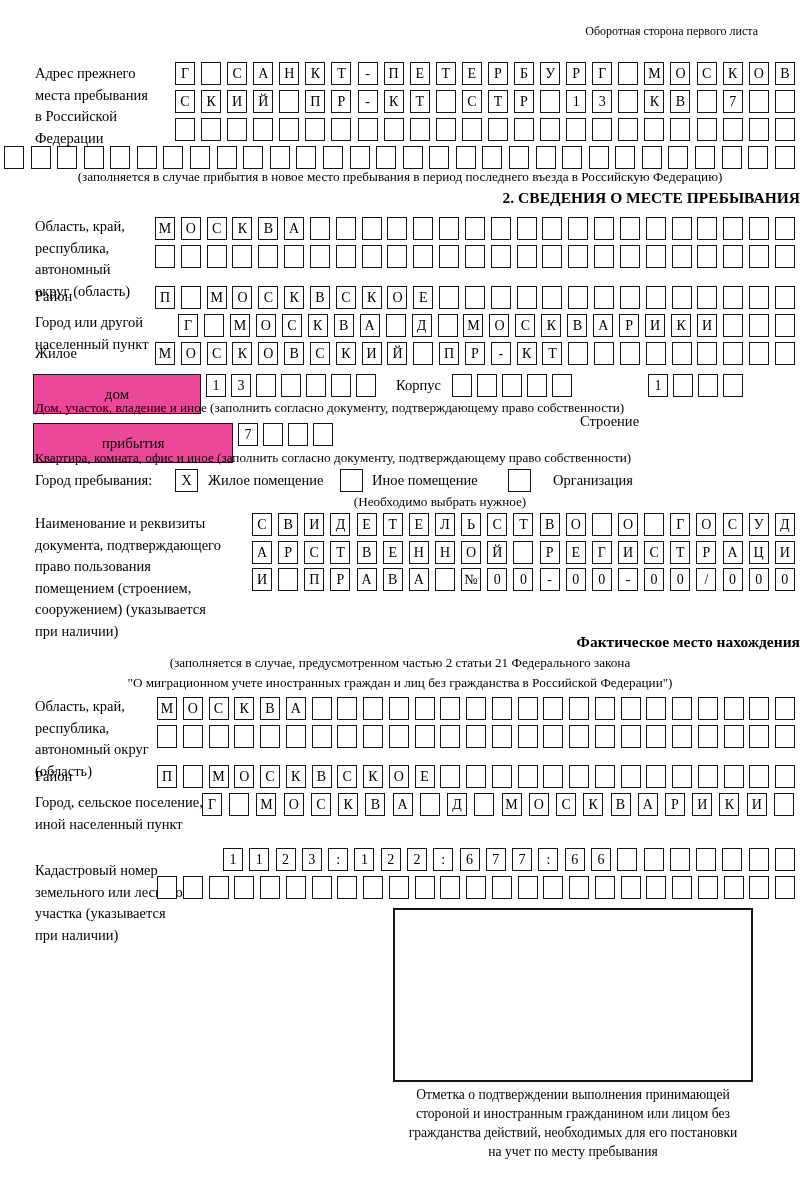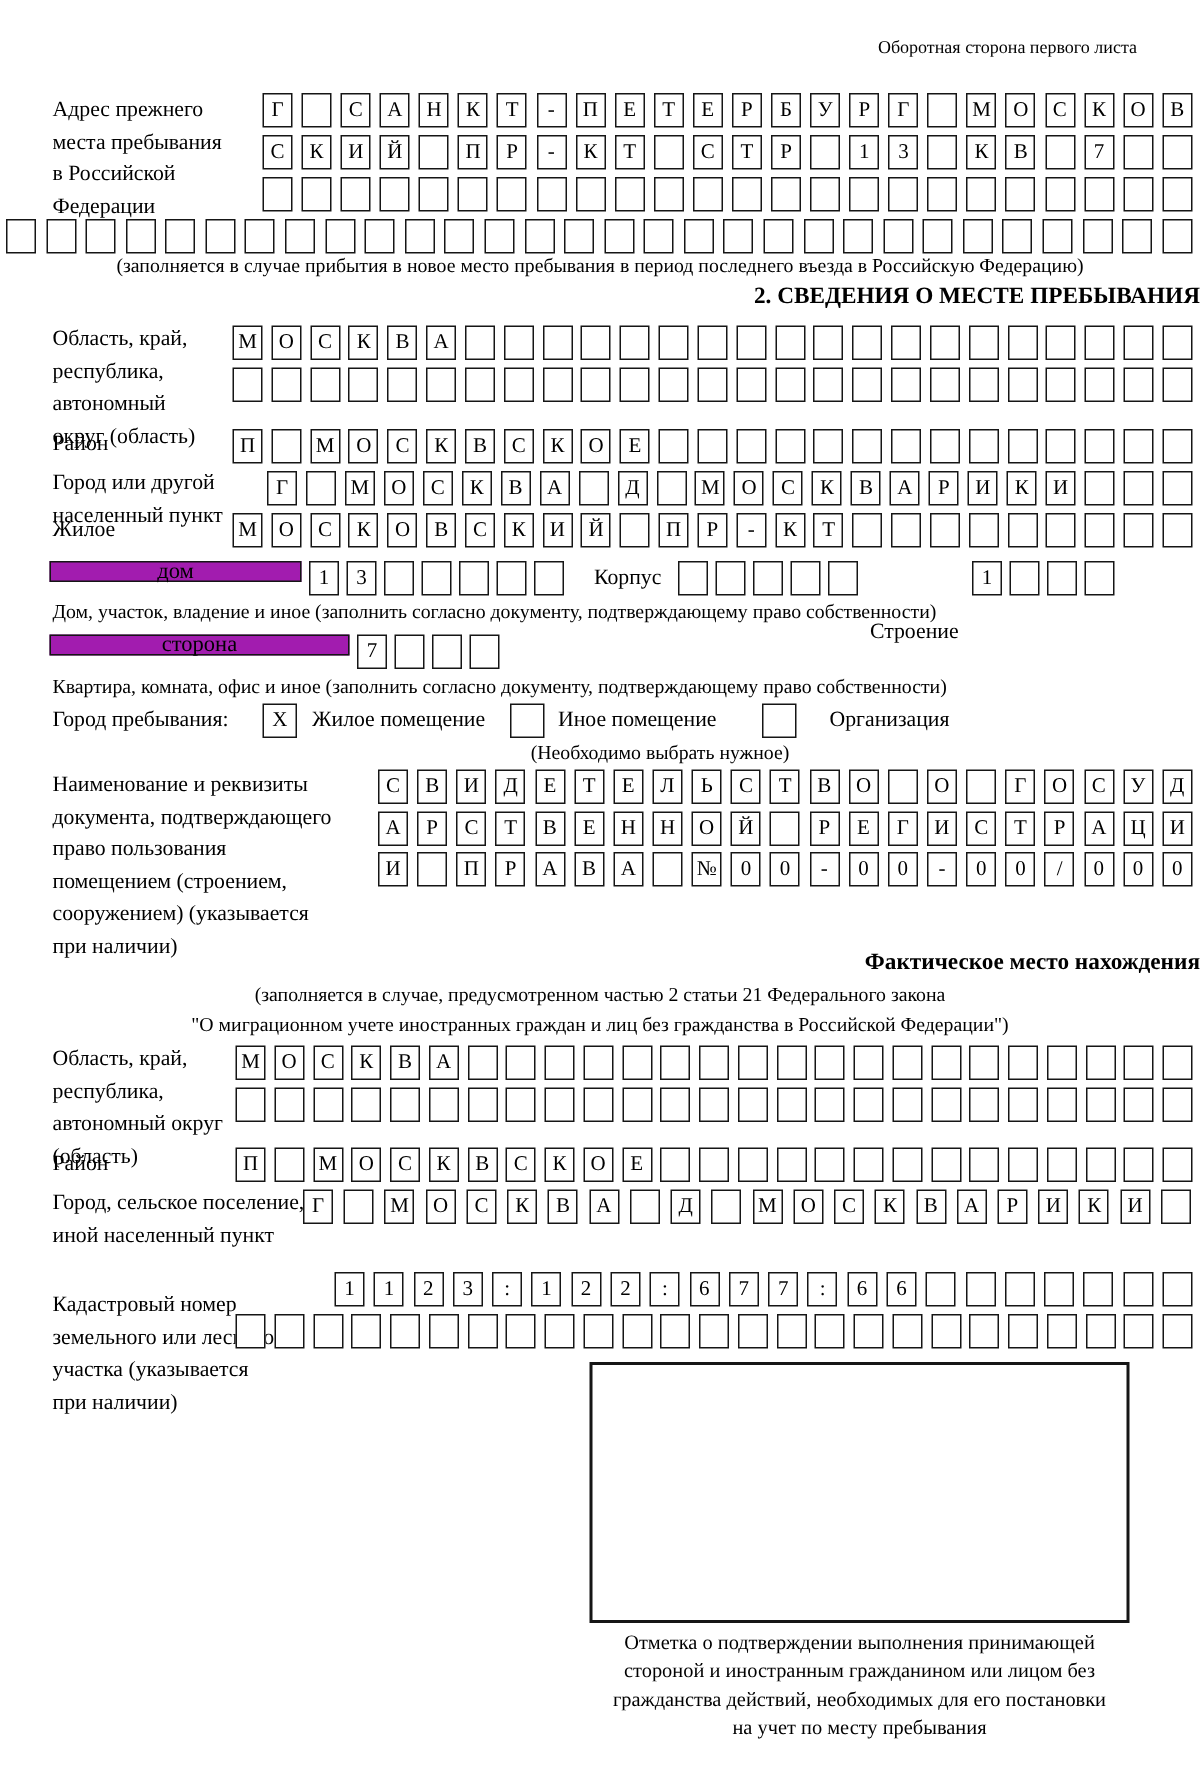--- a/index.html
+++ b/index.html
@@ -13,22 +13,22 @@
   .cap-center{left:0;width:800px;text-align:center;}
   .title{position:absolute;left:0;width:800px;text-align:right;font-weight:bold;font-size:15.5px;}
   .cellrow{position:absolute;display:flex;justify-content:space-between;}
   .cellgroup{position:absolute;display:flex;gap:5px;}
   .cell{
     width:20px;height:23px;border:1.6px solid #151515;box-sizing:border-box;
     display:flex;align-items:center;justify-content:center;
     font-size:14px;background:#fff;flex:none;
   }
   .bigbox{
-    position:absolute;height:14px;border:1.6px solid #151515;box-sizing:border-box;
-    display:flex;align-items:center;justify-content:center;font-size:15px;background:#a21caf;
+    position:absolute;height:40px;border:1.6px solid #151515;box-sizing:border-box;
+    display:flex;align-items:center;justify-content:center;font-size:15px;background:#ec4899;
   }
   .checkcell{
     position:absolute;width:23px;height:23px;border:1.6px solid #151515;box-sizing:border-box;
     display:flex;align-items:center;justify-content:center;font-size:14px;background:#fff;
   }
   .opt-label{position:absolute;font-size:14.5px;}
   .stampbox{position:absolute;border:2px solid #151515;box-sizing:border-box;background:#fff;}
   .stampnote{position:absolute;font-size:13.6px;line-height:19px;text-align:center;white-space:pre-line;}
 </style>
 </head>
@@ -322,21 +322,21 @@
     </div>
   <div class="opt-label" style="left:580px;top:377px;margin-top:36px;">Строение</div>
   <div class="cellgroup" style="left:648px;top:374px;">
       <div class="cell">1</div>
       <div class="cell"></div>
       <div class="cell"></div>
       <div class="cell"></div>
     </div>
   <div class="cap" style="left:35px;top:400px;">Дом, участок, владение и иное (заполнить согласно документу, подтверждающему право собственности)</div>
 
-  <div class="bigbox" style="left:33px;top:423px;width:200px;">сторона</div>
+  <div class="bigbox" style="left:33px;top:423px;width:200px;">прибытия</div>
   <div class="cellgroup" style="left:238px;top:423px;">
       <div class="cell">7</div>
       <div class="cell"></div>
       <div class="cell"></div>
       <div class="cell"></div>
     </div>
   <div class="cap" style="left:35px;top:450px;">Квартира, комната, офис и иное (заполнить согласно документу, подтверждающему право собственности)</div>
 
   <div class="opt-label" style="left:35px;top:472px;">Город пребывания:</div>
   <div class="checkcell" style="left:175px;top:469px;">X</div>

